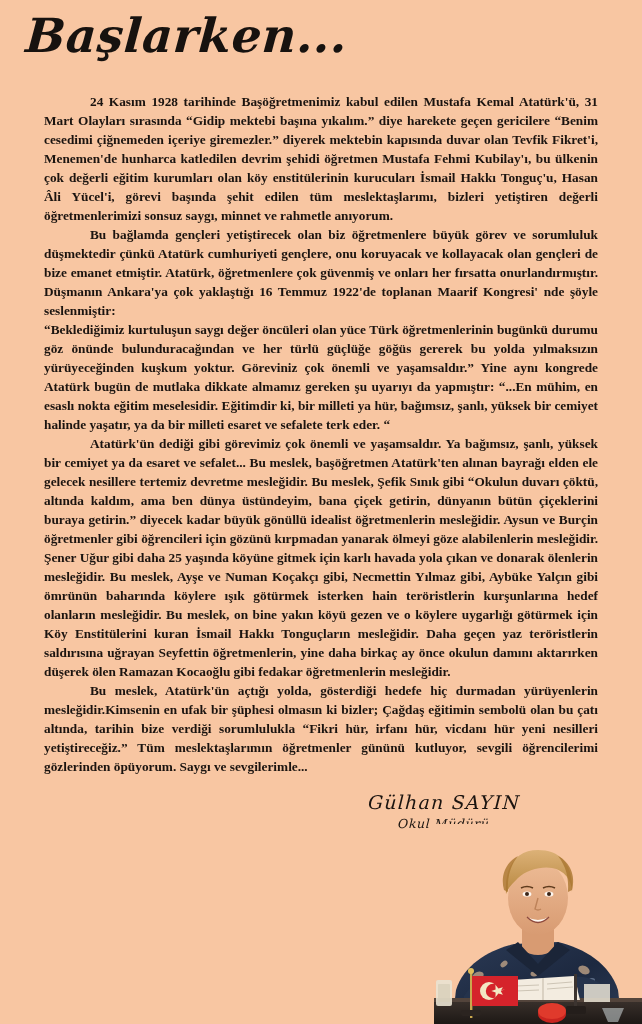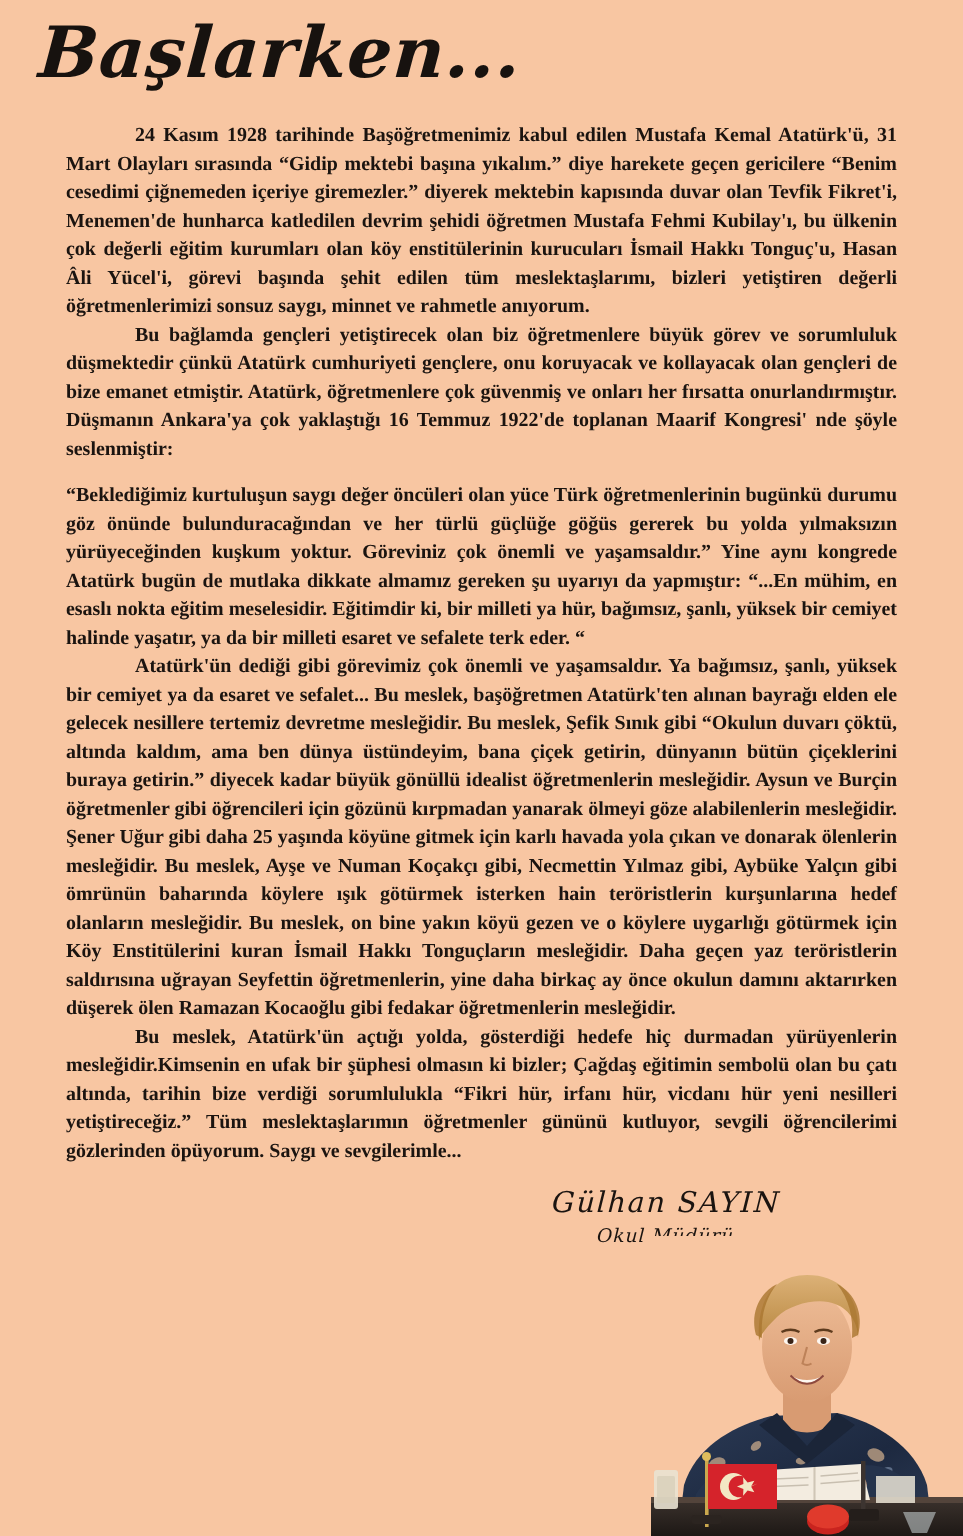--- a/index.html
+++ b/index.html
@@ -37,42 +37,41 @@
     letter-spacing: 0.5px;
     color: #17120f;
     white-space: nowrap;
     transform: skewX(-4deg);
   }
 
   
   .body-text {
     position: absolute;
     left: 44px;
-    top: 80px;
+    top: 92px;
     width: 554px;
     color: #1b1410;
     font-family: "Liberation Serif", "DejaVu Serif", serif;
     font-weight: 700;
     font-size: 13.3px;
     line-height: 19.0px;
     text-align: justify;
     text-justify: inter-word;
     -webkit-hyphens: none;
     hyphens: none;
   }
   .body-text p {
     margin: 0 0 0 0;
     text-align: justify;
   }
   .body-text p.indent {
     text-indent: 46px;
   }
   .body-text p.noindent {
     text-indent: 0;
-    margin-top: 12px;
   }
 
   
   .signature {
     position: absolute;
     right: 122px;
     top: 792px;
     text-align: center;
     color: #1b1410;
     white-space: nowrap;

